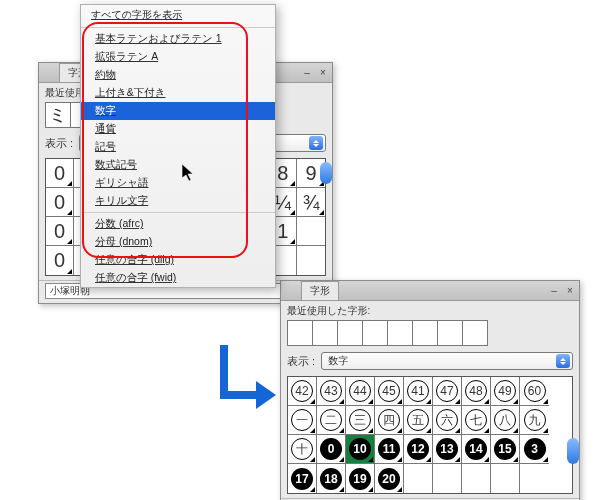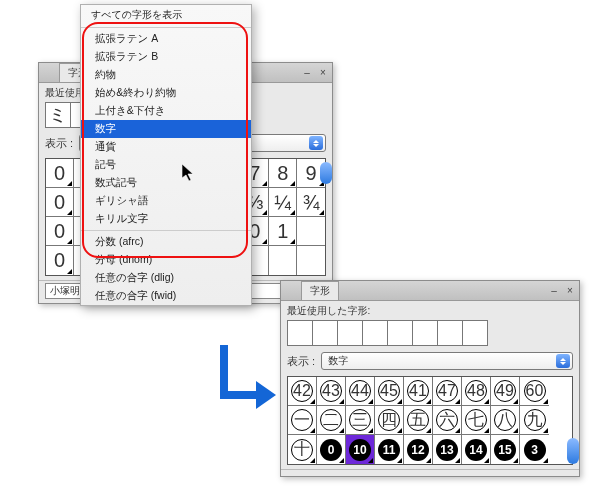--- a/index.html
+++ b/index.html
@@ -23,32 +23,32 @@
   .dropdown .arrows .dn { border-top: 3px solid #fff; }
 
   
   .grid-wrap { position: relative; padding: 2px 6px 4px 6px; }
   .grid { background:#fff; border:1px solid #555; }
   .g-row { display:flex; }
   .g-cell { width: 29px; height: 29px; border-right:1px solid #777; border-bottom:1px solid #777; display:flex; align-items:center; justify-content:center; font-size:20px; position:relative; background:#fff; }
   .g-cell:last-child { border-right:none; }
   .g-row:last-child .g-cell { border-bottom:none; }
   .g-cell .tri { position:absolute; right:1px; bottom:1px; width:0;height:0;border-left:5px solid transparent;border-bottom:5px solid #000; }
-  .g-cell.hi { background:#6d28d9; }
-  .circ { width:22px; height:22px; border:1.3px solid #000; border-radius:50%; display:flex; align-items:center; justify-content:center; font-size:16px; }
+  .g-cell.hi { background:#15803d; }
+  .circ { width:22px; height:22px; border:1.3px solid #000; border-radius:50%; display:flex; align-items:center; justify-content:center; font-size:12px; }
   .blackcirc { width:22px; height:22px; background:#000; color:#fff; border-radius:50%; display:flex; align-items:center; justify-content:center; font-size:12px; font-weight:bold; }
   .scrollthumb { position:absolute; right:0; width:12px; border-radius:6px; background:linear-gradient(#8bbaff,#2d7ae0); }
 
   
   .foot { display:flex; align-items:center; gap:4px; padding:2px 6px 4px 6px; background:#e9e9e9; border-top:1px solid #bbb; }
   .foot .font-dd, .foot .style-dd { height:16px; border:1px solid #888; background:#fff; display:flex; align-items:center; padding:0 14px 0 4px; position:relative; font-size:10px; }
   .foot .font-dd { flex:1; }
 
   
-  .menu { position:absolute; background:linear-gradient(#f8f8f8,#eeeeee); border:1px solid #b0b0b0; box-shadow:3px 3px 10px rgba(0,0,0,.3); width:172px; }
+  .menu { position:absolute; background:linear-gradient(#f8f8f8,#eeeeee); border:1px solid #b0b0b0; box-shadow:3px 3px 10px rgba(0,0,0,.3); width:196px;text-decoration:underline; }
   .menu-head { font-size:10px; color:#222; padding:3px 10px; }
   .menu-sep { height:1px; background:#ccc; margin:2px 0; }
   .menu-item { padding:2px 14px; font-size:10.5px; color:#222; white-space:nowrap; }
   .menu-item.sel { background:#1a63d9; color:#fff; }
   .redbox { position:absolute; border:2.5px solid #e11; border-radius:16px; pointer-events:none; }
   .cursor { position:absolute; width:0;height:0; pointer-events:none; }
   .cursor svg { position:absolute; left:0; top:0; }
 
   
   .bigarrow { position:absolute; color:#1466d6; }
@@ -288,40 +288,62 @@
           </div>
           <div class="g-cell">
             <span class="blackcirc">15</span>
             <span class="tri"></span>
           </div>
           <div class="g-cell">
             <span class="blackcirc">3</span>
             <span class="tri"></span>
           </div>
         </div>
+        <div class="g-row">
+          <div class="g-cell">
+            <span class="blackcirc">17</span>
+            <span class="tri"></span>
+          </div>
+          <div class="g-cell">
+            <span class="blackcirc">18</span>
+            <span class="tri"></span>
+          </div>
+          <div class="g-cell">
+            <span class="blackcirc">19</span>
+            <span class="tri"></span>
+          </div>
+          <div class="g-cell">
+            <span class="blackcirc">20</span>
+            <span class="tri"></span>
+          </div>
+          <div class="g-cell"></div>
+          <div class="g-cell"></div>
+          <div class="g-cell"></div>
+          <div class="g-cell"></div>
+          <div class="g-cell"></div>
+        </div>
       </div>
     <div class="scrollthumb" style="top:64px; height:26px;"></div>
   </div>
   <div class="foot">
     
     
     
     
     
   </div>
 </div>
 
 <div class="menu" style="left:80px; top:4px;">
   <div class="menu-head">すべての字形を表示</div>
   <div class="menu-sep"></div>
   <div id="menu-g1">
+      <div class="menu-item">基本ラテンおよびラテン 1</div>
       <div class="menu-item">拡張ラテン A</div>
-      <div class="menu-item">拡張ラテン B</div>
       <div class="menu-item">約物</div>
-      <div class="menu-item">始め&amp;終わり約物</div>
       <div class="menu-item">上付き&amp;下付き</div>
       <div class="menu-item sel">数字</div>
       <div class="menu-item">通貨</div>
       <div class="menu-item">記号</div>
       <div class="menu-item">数式記号</div>
       <div class="menu-item">ギリシャ語</div>
       <div class="menu-item">キリル文字</div>
     </div>
   <div class="menu-sep"></div>
   <div id="menu-g2">

